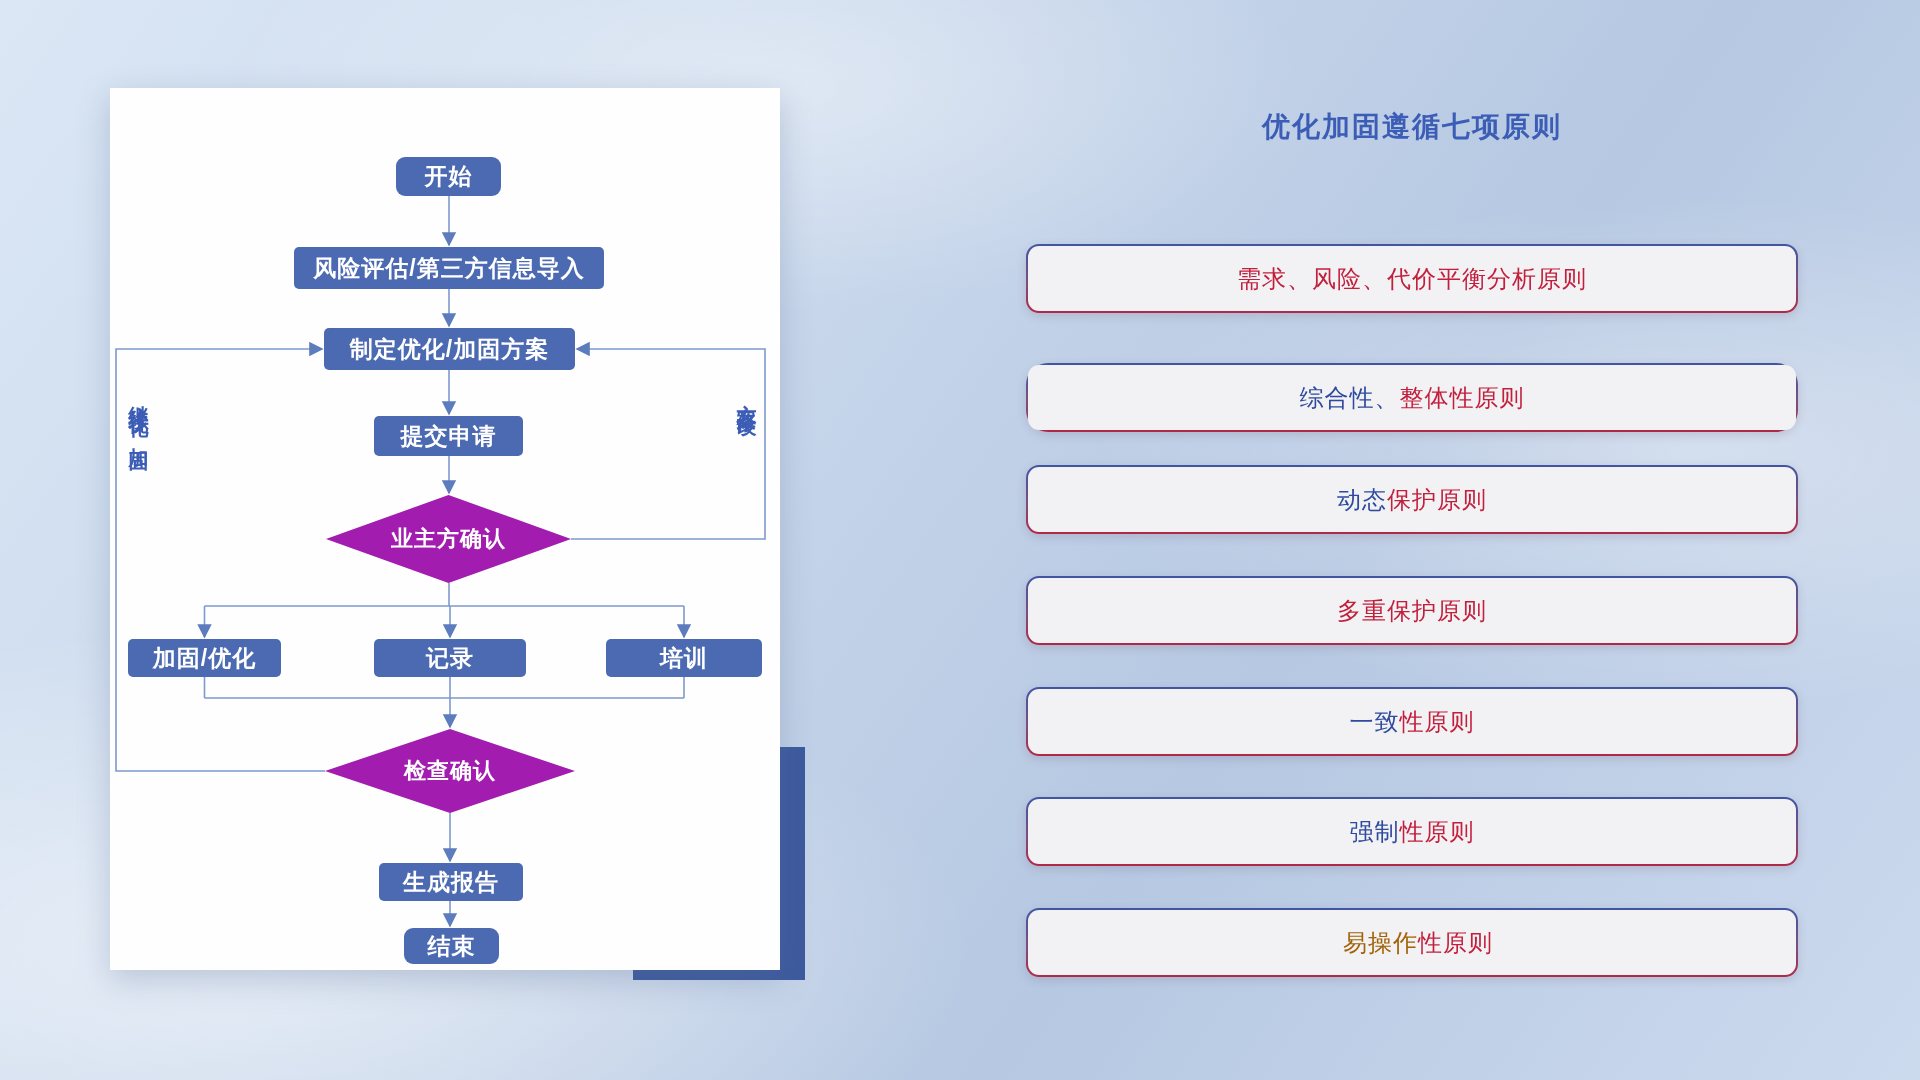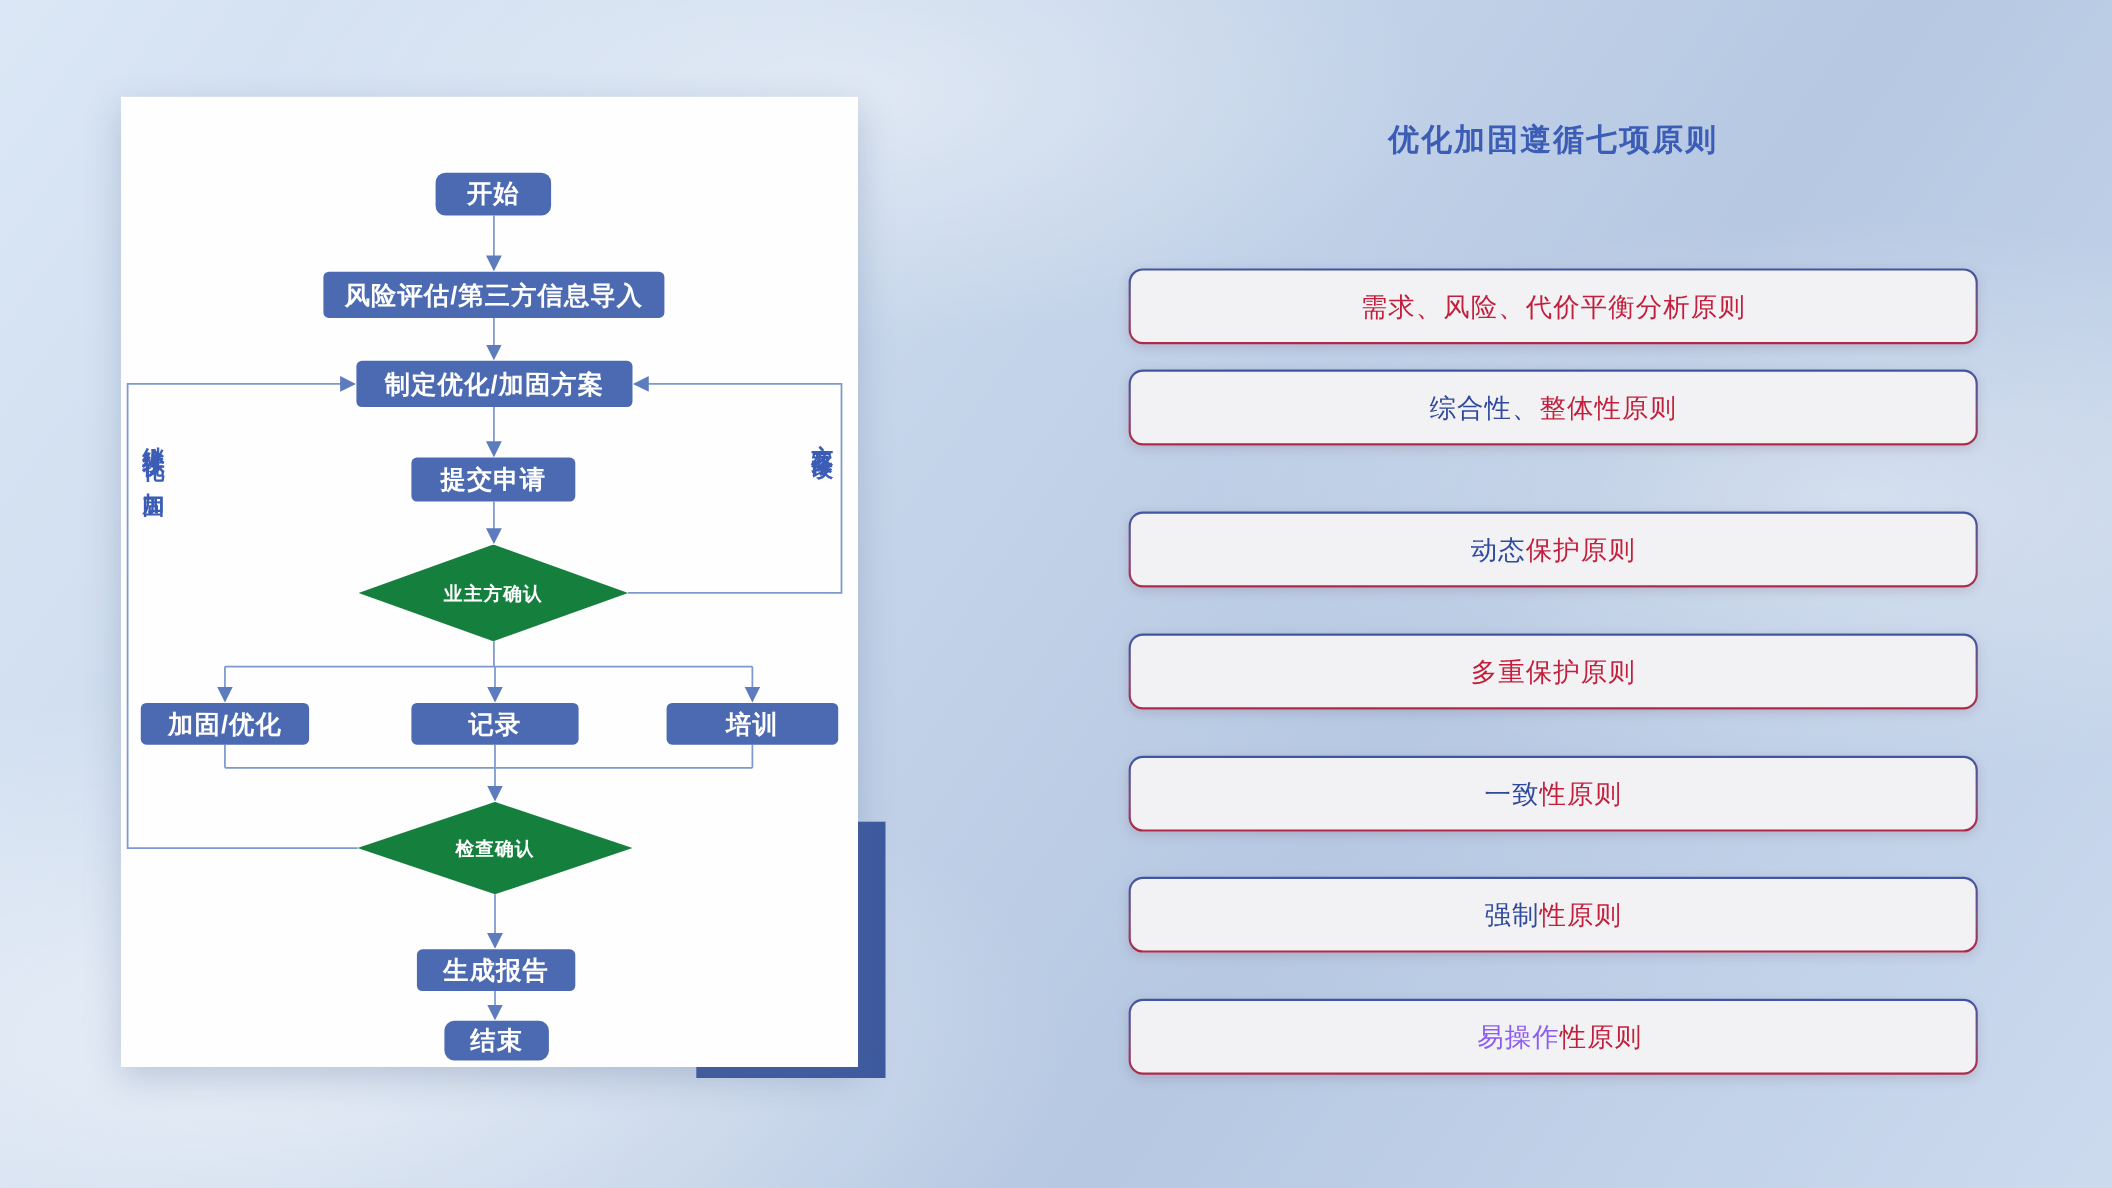--- a/index.html
+++ b/index.html
@@ -47,26 +47,26 @@
     justify-content: center;
     font-size: 23px;
     font-weight: 600;
     letter-spacing: 1px;
     border-radius: 5px;
     white-space: nowrap;
   }
   .node.pill { border-radius: 9px; }
   .diamond {
     position: absolute;
-    background: #15803d;
+    background: #a21caf;
     color: #ffffff;
     display: flex;
     align-items: center;
     justify-content: center;
-    font-size: 17px;
+    font-size: 22px;
     font-weight: 600;
     letter-spacing: 1px;
     clip-path: polygon(50% 0, 100% 50%, 50% 100%, 0 50%);
     white-space: nowrap;
   }
   .vlabel {
     position: absolute;
     writing-mode: vertical-rl;
     text-orientation: upright;
     color: #3c5db6;
@@ -186,21 +186,21 @@
   <div class="principles">
 
     <h1 class="principles-title">优化加固遵循七项原则</h1>
 
     <div class="pbox" style="top:244px;">
       <div class="pinner">
           <span style="color: rgb(194, 31, 61);">需求、风险、代价平衡分析原则</span>
         </div>
     </div>
 
-    <div class="pbox" style="top:336px;">
+    <div class="pbox" style="top:363px;border-radius:22px;">
       <div class="pinner">
           <span style="color: rgb(46, 74, 158);">综合性、</span>
           <span style="color: rgb(194, 31, 61);">整体性原则</span>
         </div>
     </div>
 
     <div class="pbox" style="top:465px;">
       <div class="pinner">
           <span style="color: rgb(46, 74, 158);">动态</span>
           <span style="color: rgb(194, 31, 61);">保护原则</span>
@@ -222,20 +222,20 @@
 
     <div class="pbox" style="top:797px;">
       <div class="pinner">
           <span style="color: rgb(46, 74, 158);">强制</span>
           <span style="color: rgb(194, 31, 61);">性原则</span>
         </div>
     </div>
 
     <div class="pbox" style="top:908px;">
       <div class="pinner">
-          <span style="color: #8b5cf6; margin-left: 12px;">易操作</span>
+          <span style="color: #a16207; margin-left: 12px;">易操作</span>
           <span style="color: rgb(194, 31, 61);">性原则</span>
         </div>
     </div>
 
   </div>
 
 </div>
 
 </body></html>

